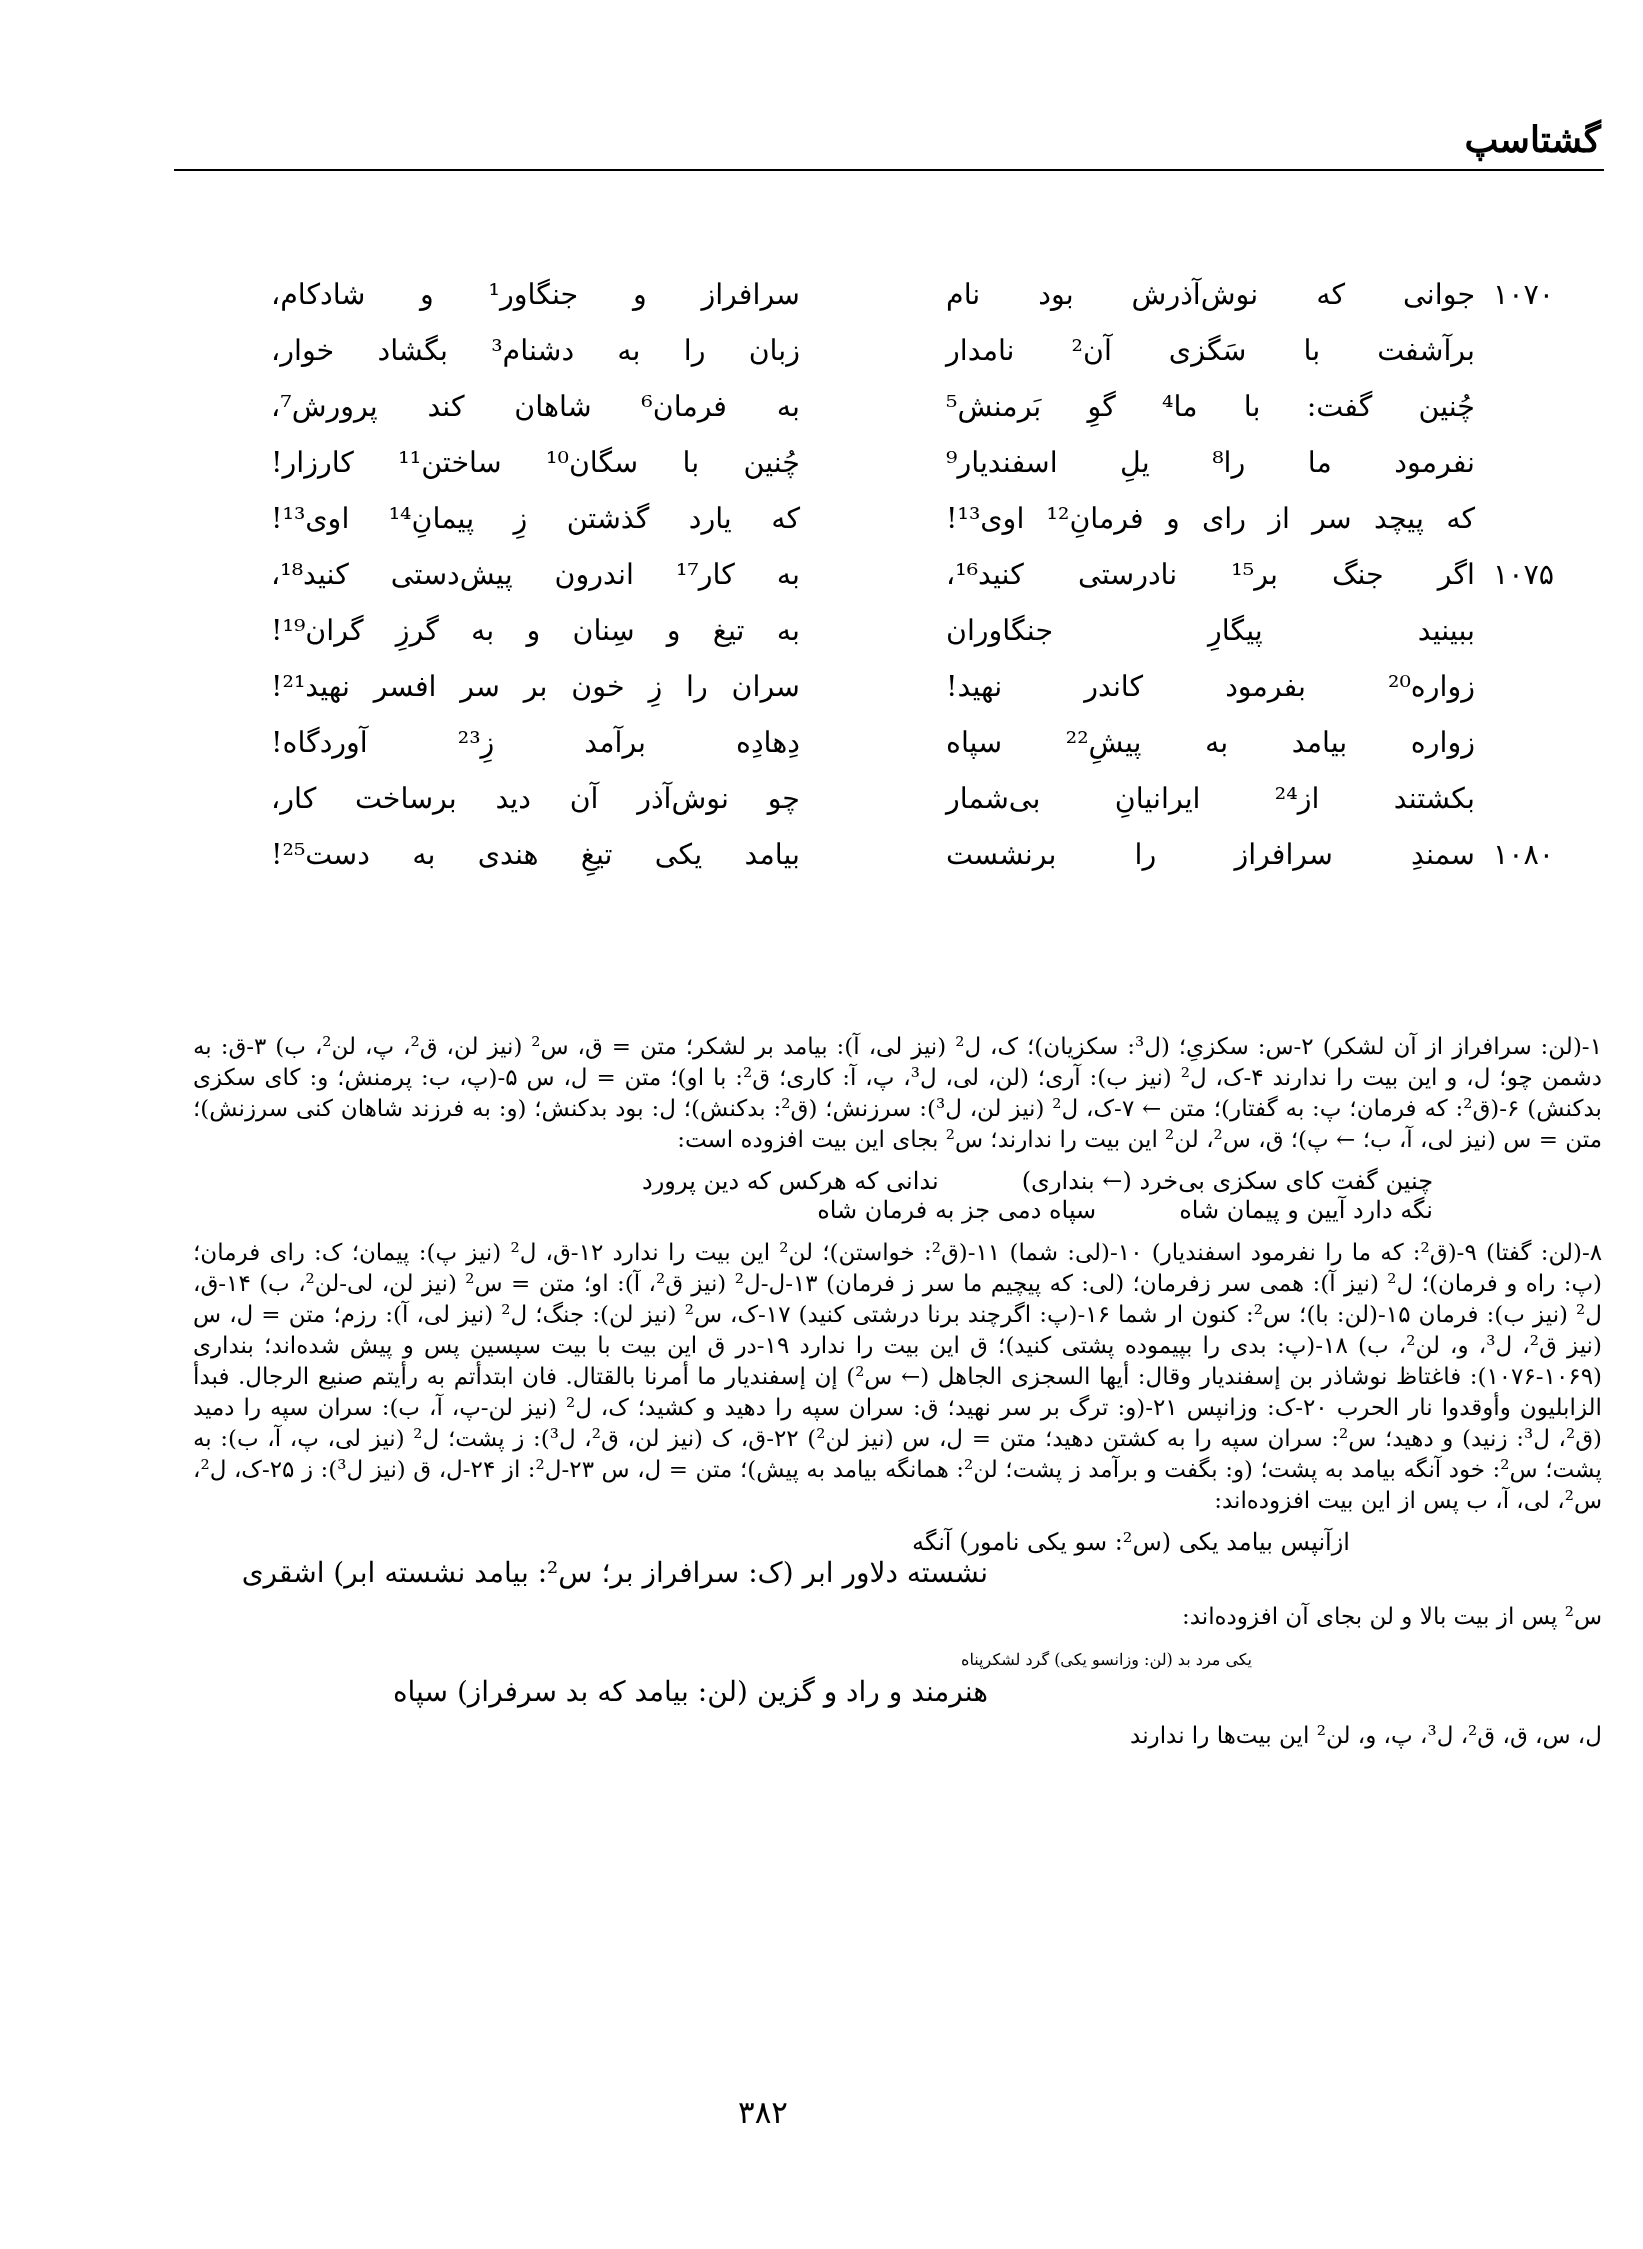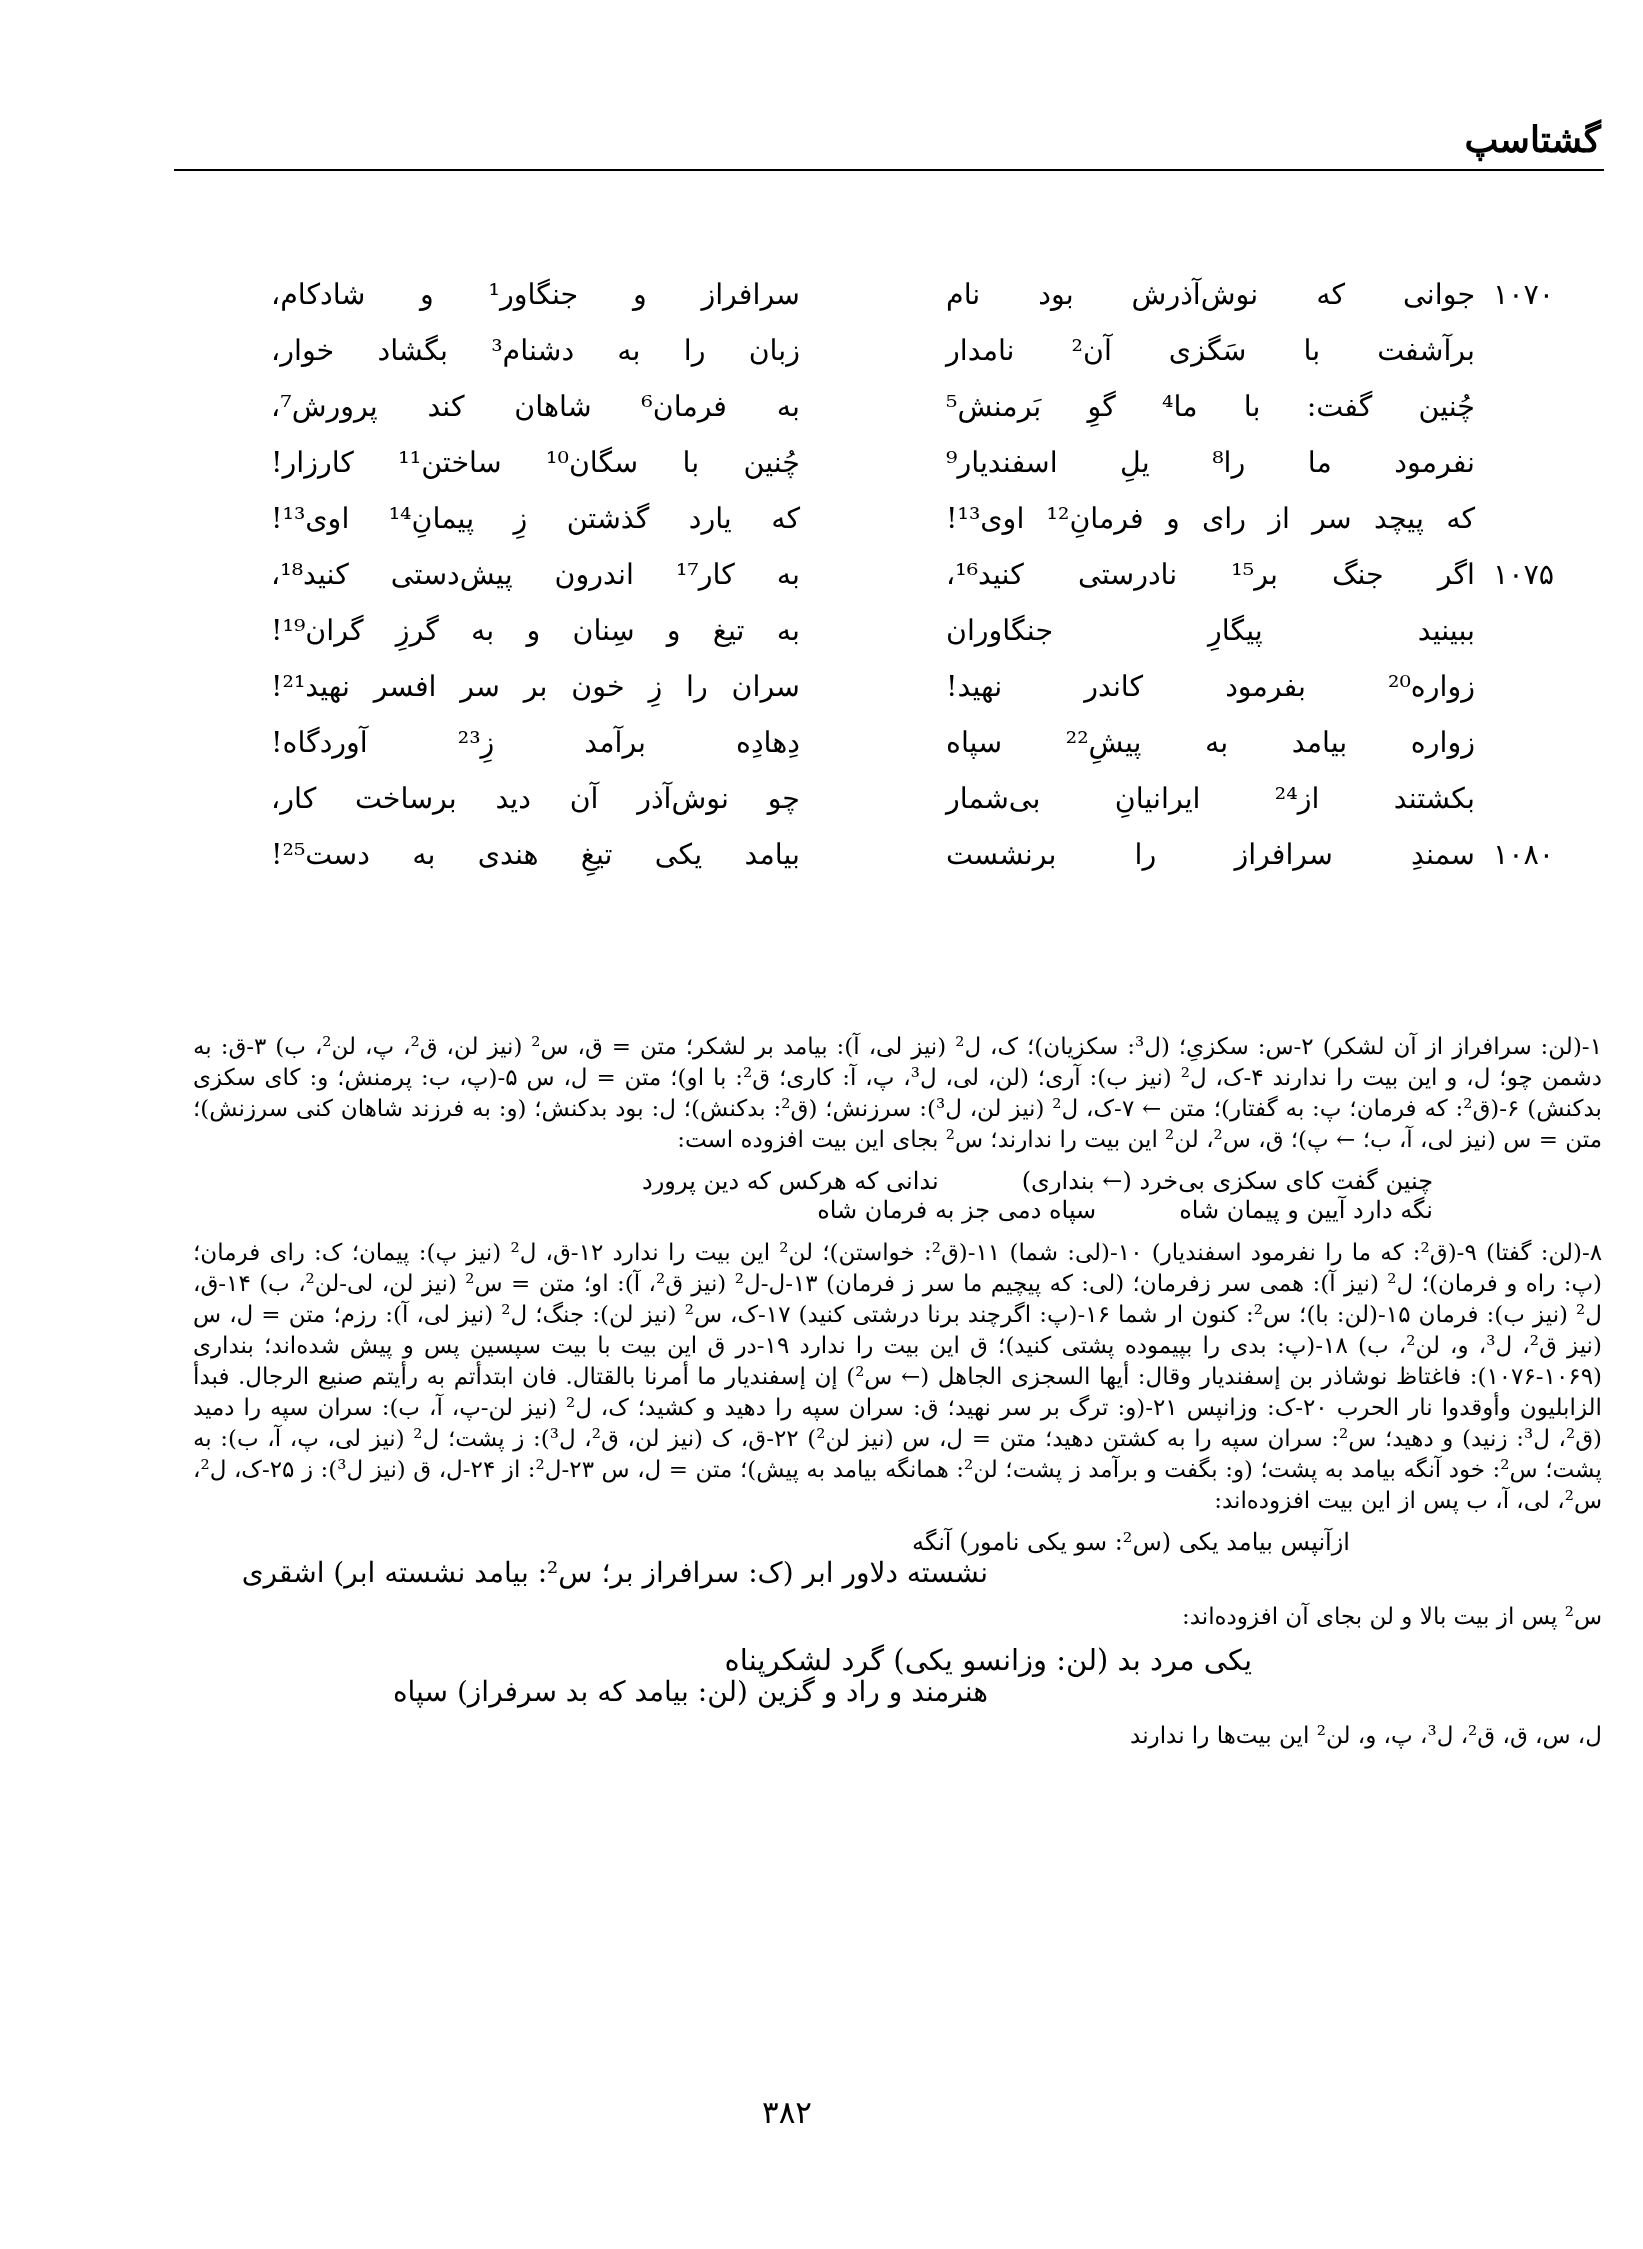--- a/index.html
+++ b/index.html
@@ -10,22 +10,22 @@
   .verses { position:absolute; top:278px; left:250px; width:1322px; direction:rtl; }
   .verse-row { height:56px; position:relative; font-size:28.5px; }
   .verse-num { position:absolute; right:0; top:0; width:97px; text-align:center; }
   .hemi-right { position:absolute; right:97px; width:529px; top:0; text-align:justify; text-align-last:justify; }
   .hemi-left { position:absolute; right:772px; width:529px; top:0; text-align:justify; text-align-last:justify; }
   .footnotes { position:absolute; top:1019px; left:181px; width:1433px; direction:rtl; font-size:23px; line-height:31px; text-align:justify; }
   .fn-para { margin:12px; }
   .fn-verse { display:flex; flex-direction:row; gap:83px; padding-right:181px; font-size:24px; line-height:29px; }
   .fn-verse-indent { padding-right:264px; font-size:24px; line-height:29px; }
   .fn-verse-indent2 { padding-right:626px; font-size:28px; line-height:32px; }
-  .fn-verse-indent3 { padding-right:362px; font-size:29px; line-height:32px; }
-  .page-number { position:absolute; top:2094px; left:0; width:1526px; text-align:center; font-size:31px; direction:rtl;margin-left:24px; }
+  .fn-verse-indent3 { padding-right:362px; font-size:16px; line-height:32px; }
+  .page-number { position:absolute; top:2094px; left:0; width:1526px; text-align:center; font-size:31px; direction:rtl; }
 </style>
 </head>
 <body>
 
 <div class="header-title">گشتاسپ</div>
 <div class="header-rule"></div>
 
 <div class="verses">
   <div class="verse-row">
     <span class="verse-num">۱۰۷۰</span>

